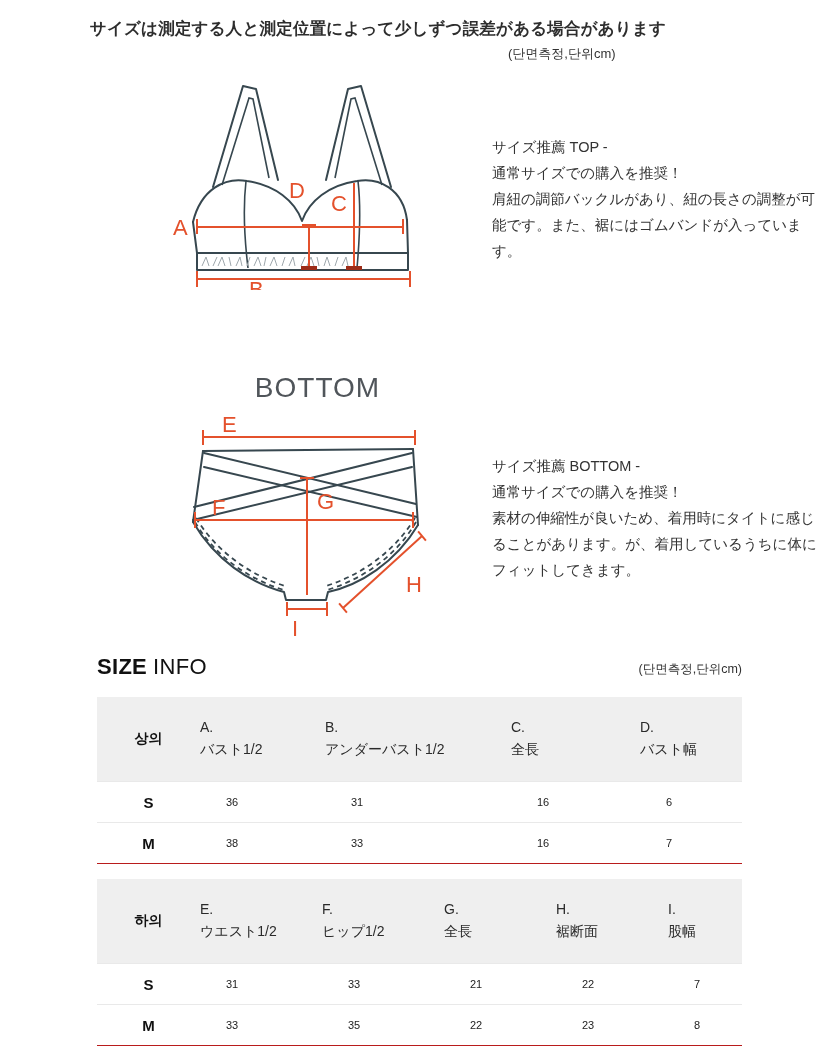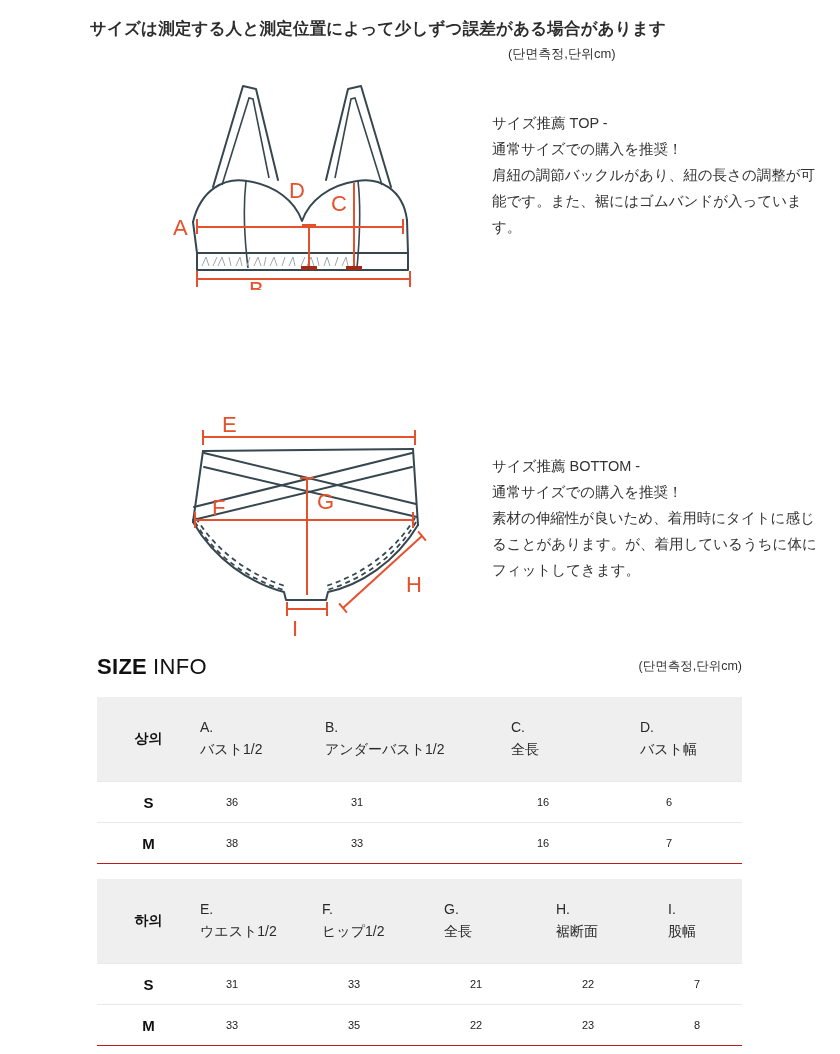--- a/index.html
+++ b/index.html
@@ -8,38 +8,38 @@
     font-family:"Liberation Sans","DejaVu Sans",sans-serif;color:#2f2f2f;overflow:hidden;
   }
   .abs{position:absolute;}
   .page-title{
     top:18px;left:0;width:756px;text-align:center;
     font-size:16.5px;font-weight:600;color:#2d2d2d;letter-spacing:.2px;
   }
   .page-subtitle{top:45px;left:508px;font-size:13px;color:#333;}
   
   .desc{left:492px;width:332px;font-size:14.5px;line-height:1.8;color:#333;}
-  .desc-top{top:110px;}
+  .desc-top{top:134px;}
   .desc-bottom{top:453px;}
   .desc-body{white-space:pre-line;}
   
   .bottom-title{
     top:372px;left:160px;width:315px;text-align:center;
     font-size:28px;color:#50555a;letter-spacing:1px;font-weight:400;
   }
   
   svg .ink{stroke:#37474f;stroke-width:2;fill:none;stroke-linecap:round;stroke-linejoin:round;}
   svg .ink-thin{stroke:#37474f;stroke-width:1.6;fill:none;}
   svg .hatch{stroke:#9fa8ad;stroke-width:1;fill:none;}
   svg .meas{stroke:#e4512c;stroke-width:2;fill:none;stroke-linecap:butt;}
   svg .meas-dark{stroke:#9c2c18;stroke-width:4;fill:none;}
   svg .dash{stroke:#37474f;stroke-width:1.8;fill:none;stroke-dasharray:5 4;}
   svg text.mlabel{fill:#e4512c;font-family:"Liberation Sans","DejaVu Sans",sans-serif;font-size:22px;}
   
-  .sizeinfo-head{top:654px;left:97px;width:645px;display:flex;justify-content:space-between;align-items:center;}
+  .sizeinfo-head{top:654px;left:97px;width:645px;display:flex;justify-content:space-between;align-items:flex-end;}
   .sizeinfo-title{font-size:22px;color:#111;letter-spacing:.3px;}
   .sizeinfo-title .b{font-weight:700;}
   .sizeinfo-title .l{font-weight:400;margin-left:6px;}
   .sizeinfo-unit{font-size:12.5px;color:#333;padding-bottom:2px;}
   
   .stable{width:645px;border-bottom:1px solid #b91c1c;}
   .t-row{display:flex;}
   .t-head{background:#efefef;height:84px;}
   .t-data{height:40px;border-top:1px solid #e9e9e9;background:#fff;}
   .c{box-sizing:border-box;display:flex;flex-direction:column;justify-content:center;}
@@ -103,20 +103,21 @@
     <text class="mlabel" x="166" y="136">C</text>
     <text class="mlabel" x="124" y="123">D</text>
   </svg>
 
   <div class="abs desc desc-top">
     <div class="desc-heading">サイズ推薦 TOP -</div>
     <div class="desc-body">通常サイズでの購入を推奨！
 肩紐の調節バックルがあり、紐の長さの調整が可能です。また、裾にはゴムバンドが入っています。</div>
   </div>
 
+  <div class="abs bottom-title">BOTTOM</div>
 
   <svg class="abs" style="top:408px;left:160px;" width="315" height="240" viewBox="0 0 315 240">
 
     <g>
       <path class="ink" d="M43,43 L253,41"></path>
       <path class="ink" d="M43,43 L33,114 M253,41 L258,117"></path>
       <path class="ink" d="M33,114 C55,152 90,175 124,184 L126,192 L166,192 L168,184 C200,177 235,155 258,117"></path>
     </g>
 
     <g>

